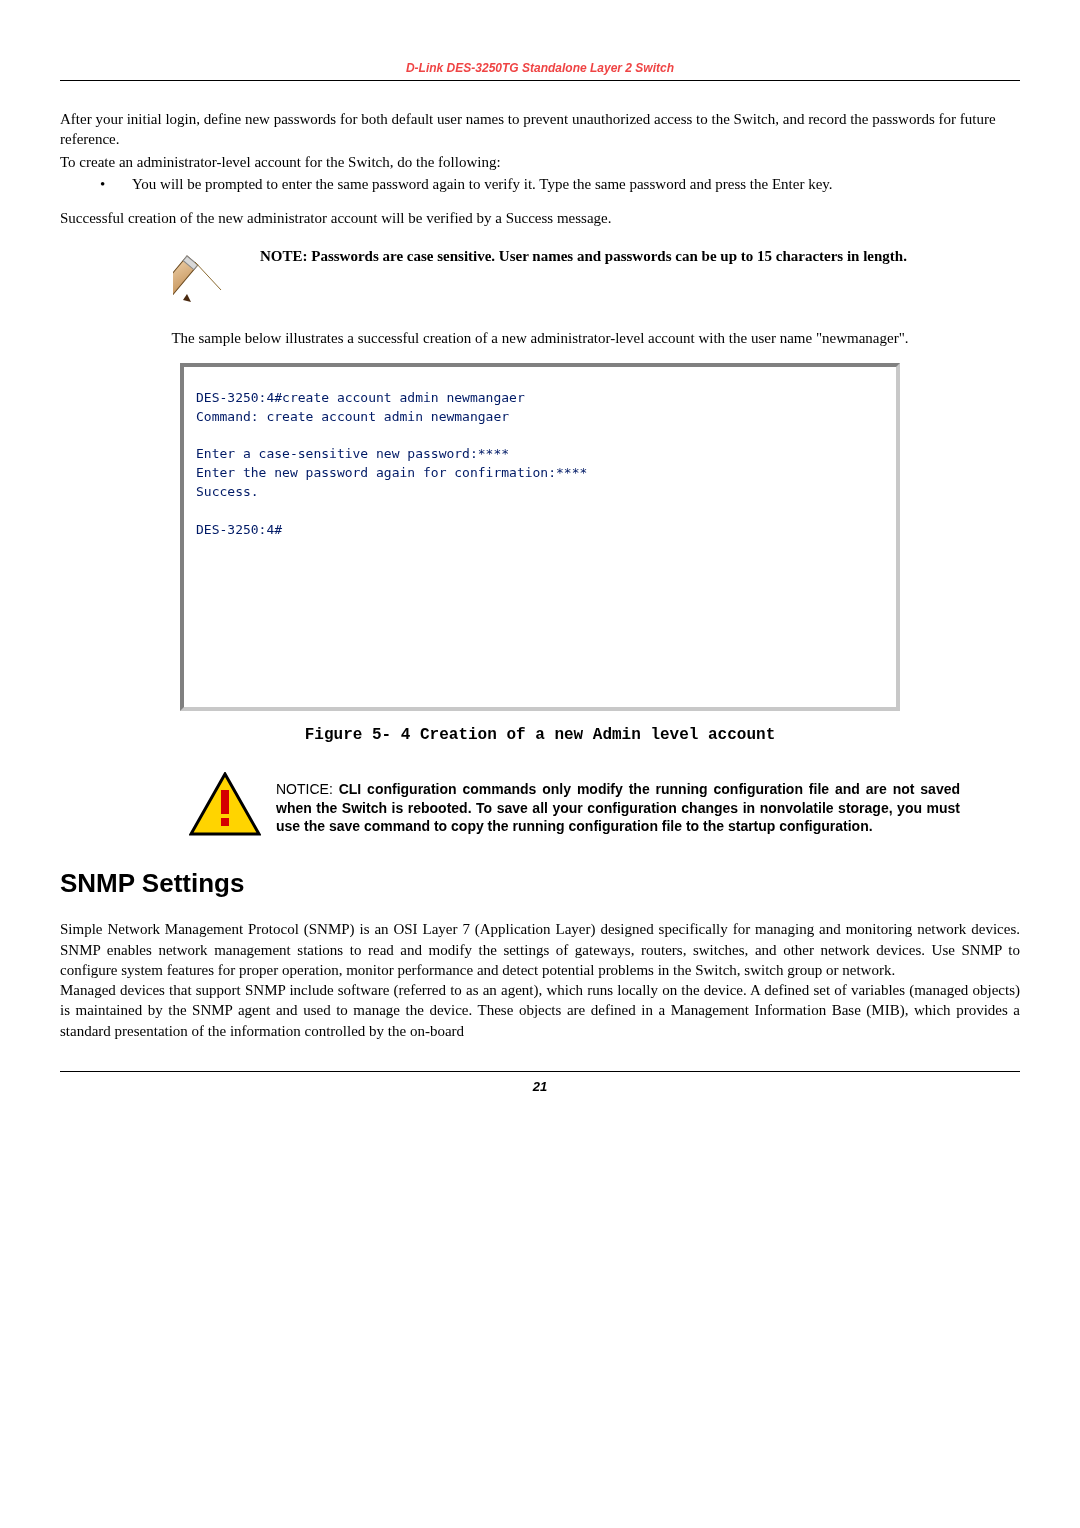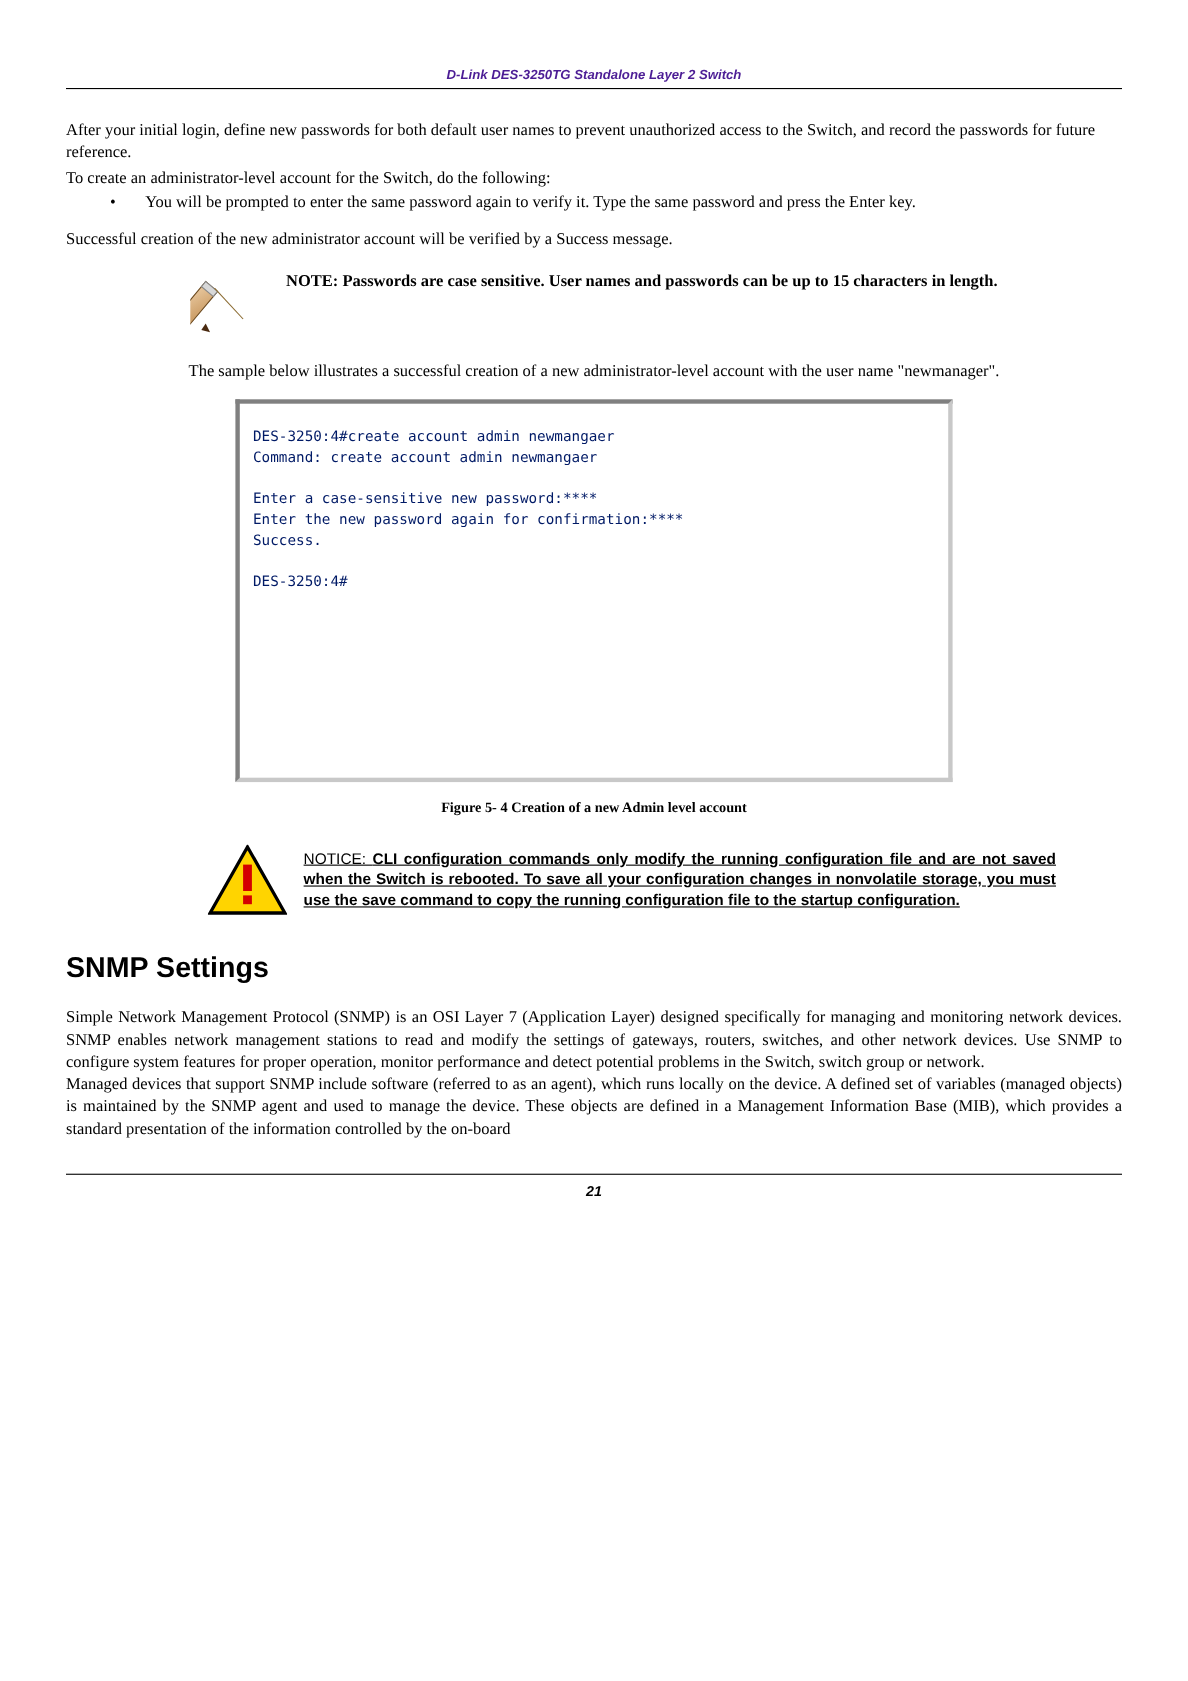--- a/index.html
+++ b/index.html
@@ -12,21 +12,21 @@
     margin: 0;
     padding: 60px 60px 40px 60px;
     width: 1080px;
     box-sizing: border-box;
   }
   .header-title {
     font-family: Arial, Helvetica, sans-serif;
     font-weight: bold;
     font-style: italic;
     font-size: 12px;
-    color: #4c1d95;
+    color: #ef4444;
     text-align: center;
     margin-bottom: 4px;
   }
   .hr-top {
     border: none;
     border-top: 1.5px solid #000;
     margin: 0 0 28px 0;
   }
   .para { margin: 0 0 2px 0; }
   ul.bullets {
@@ -60,51 +60,50 @@
     justify-content: center;
   }
   .note-text {
     font-weight: bold;
     padding-left: 10px;
   }
   .pencil-svg { width: 64px; height: 64px; }
   .para-after-note { margin: 18px 0 14px 0; text-align: center; }
   .cli-box {
     margin: 0 auto 12px auto;
-    width: 652px;
+    width: 720px;
     border: 4px solid #c8c8c8;
     border-top-color: #808080;
     border-left-color: #808080;
     padding: 0;
     background: #fff;
     box-sizing: border-box;
   }
   .cli-inner {
     padding: 22px 12px 10px 12px;
     font-family: "Lucida Console", Consolas, monospace;
     font-size: 13px;
     line-height: 1.45;
     color: #001a66;
     white-space: pre;
     min-height: 340px;
     box-sizing: border-box;
   }
   .fig-caption {
-    font-family: Liberation Serif, serif;
-    font-weight: bold;
-    font-size: 13px;
+    font-family: Liberation Mono, monospace;
+    font-weight: bold;
+    font-size: 16px;
     text-align: center;
     margin: 14px 0 24px 0;
   }
   .notice-block {
     display: flex;
-    align-items: center;
+    align-items: flex-end;
     margin: 0 0 30px 120px;
     width: 780px;
-    text-decoration: underline;
   }
   .notice-icon-cell {
     width: 90px;
     flex: 0 0 90px;
     display: flex;
     align-items: flex-start;
     justify-content: center;
     padding-top: 2px;
   }
   .notice-text {

